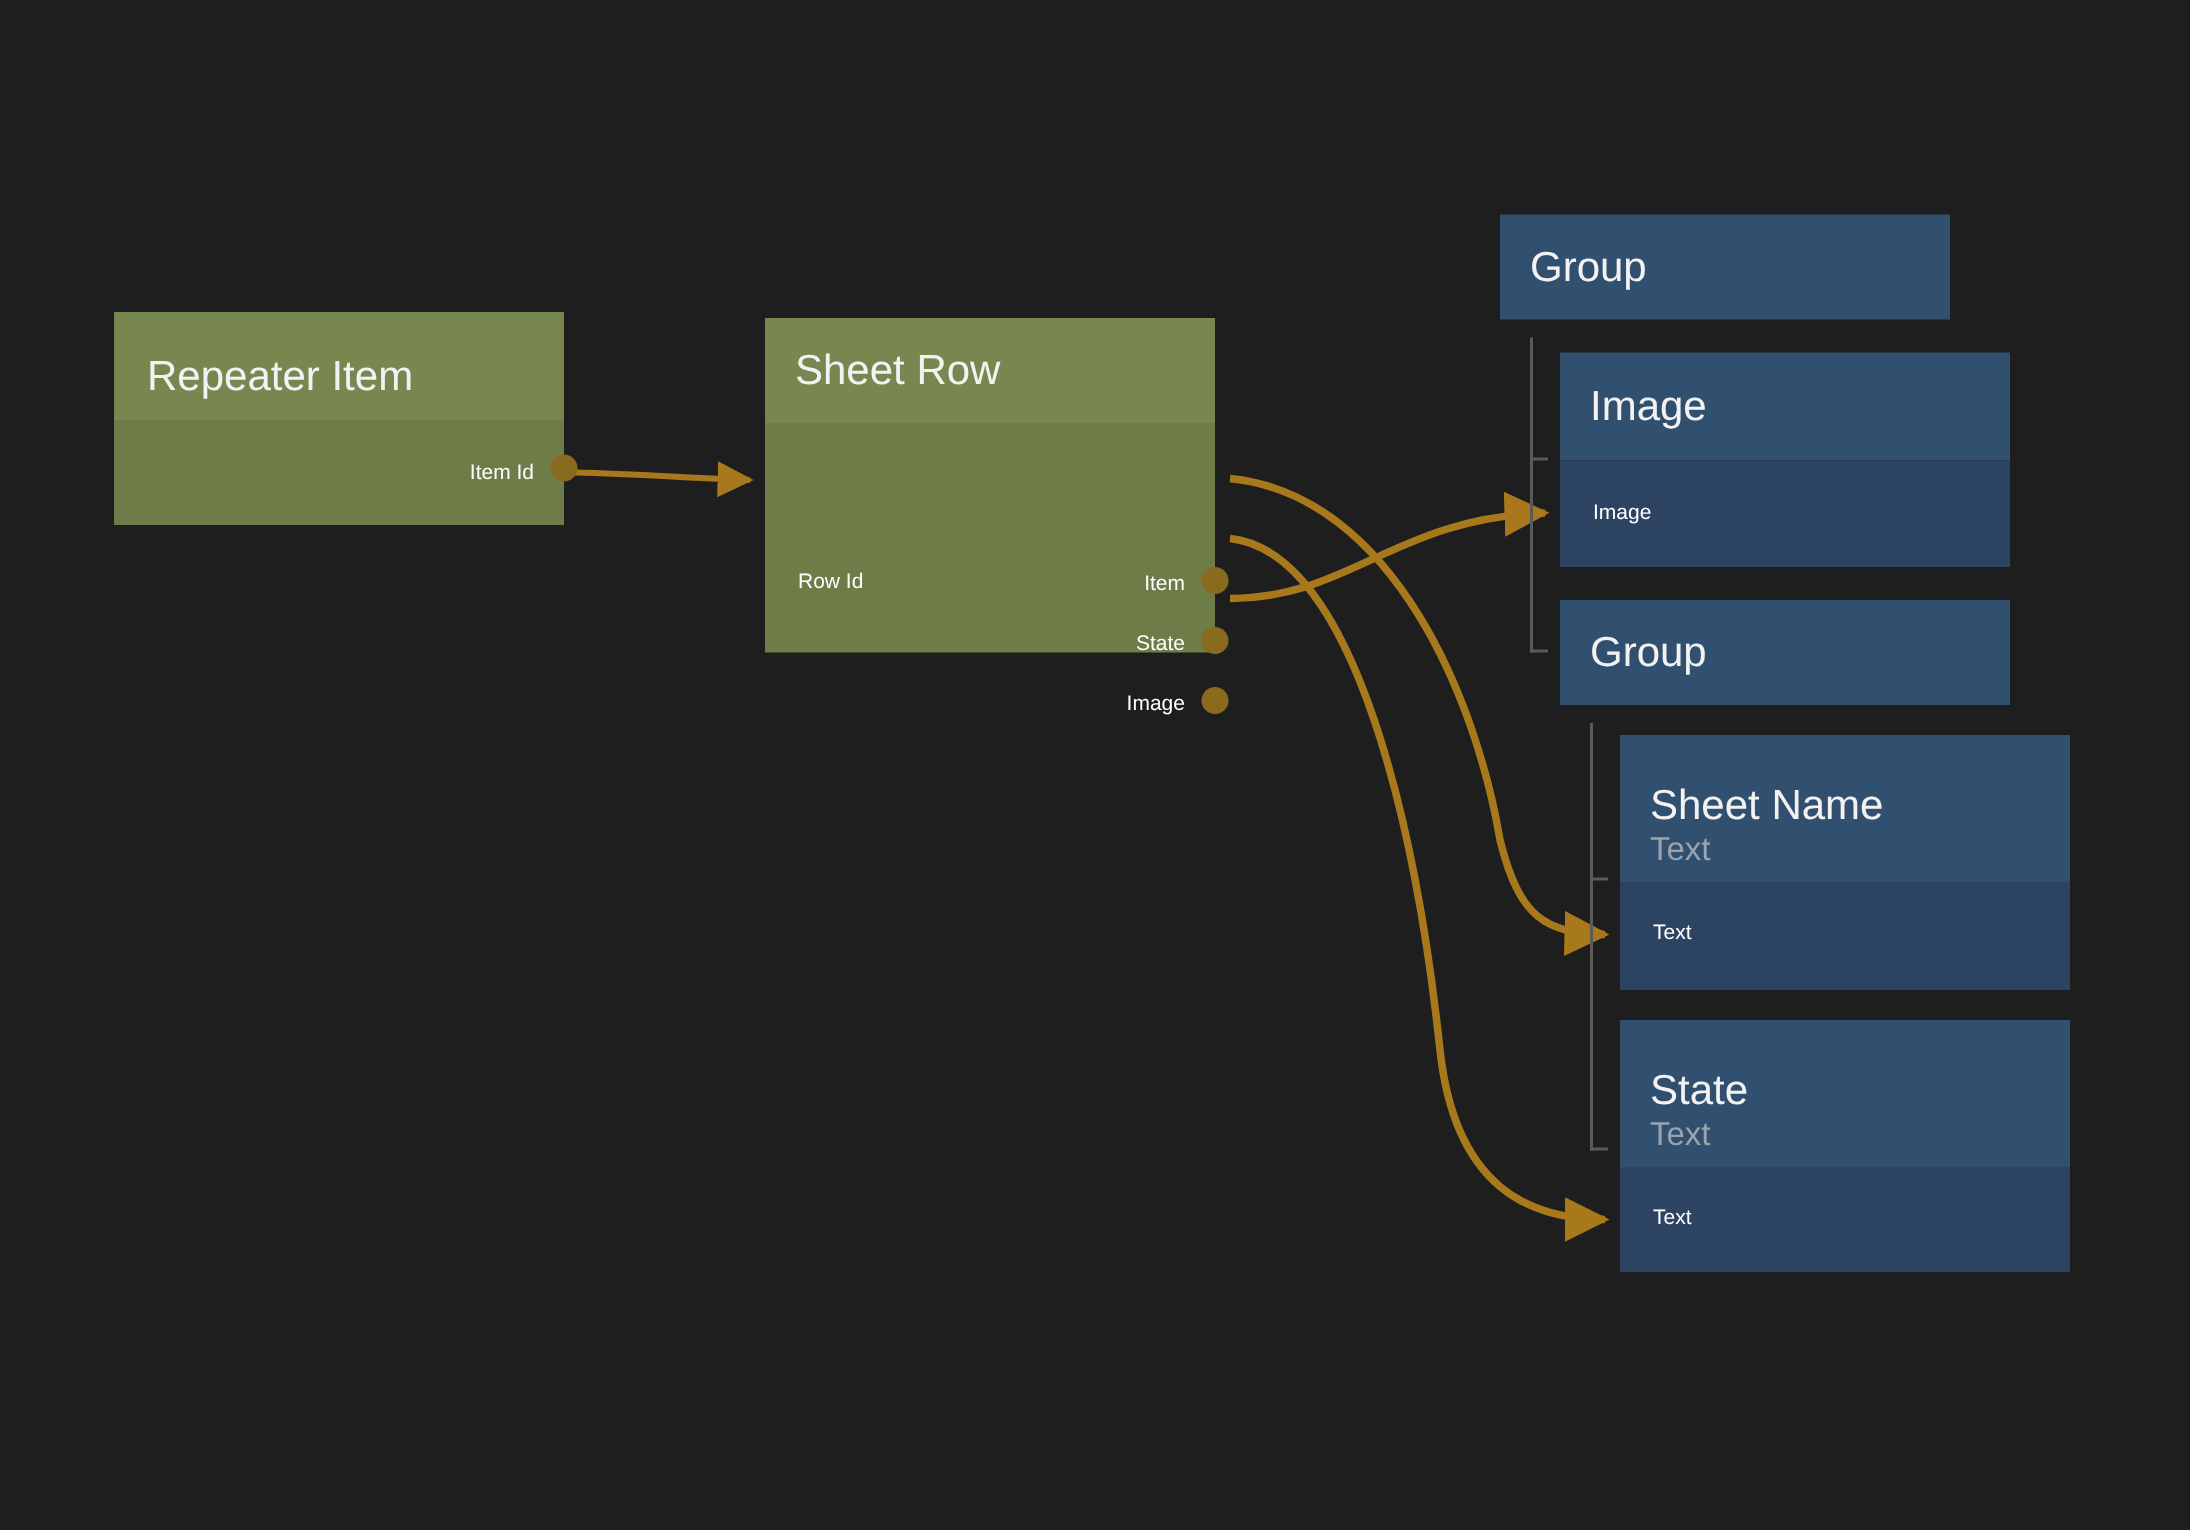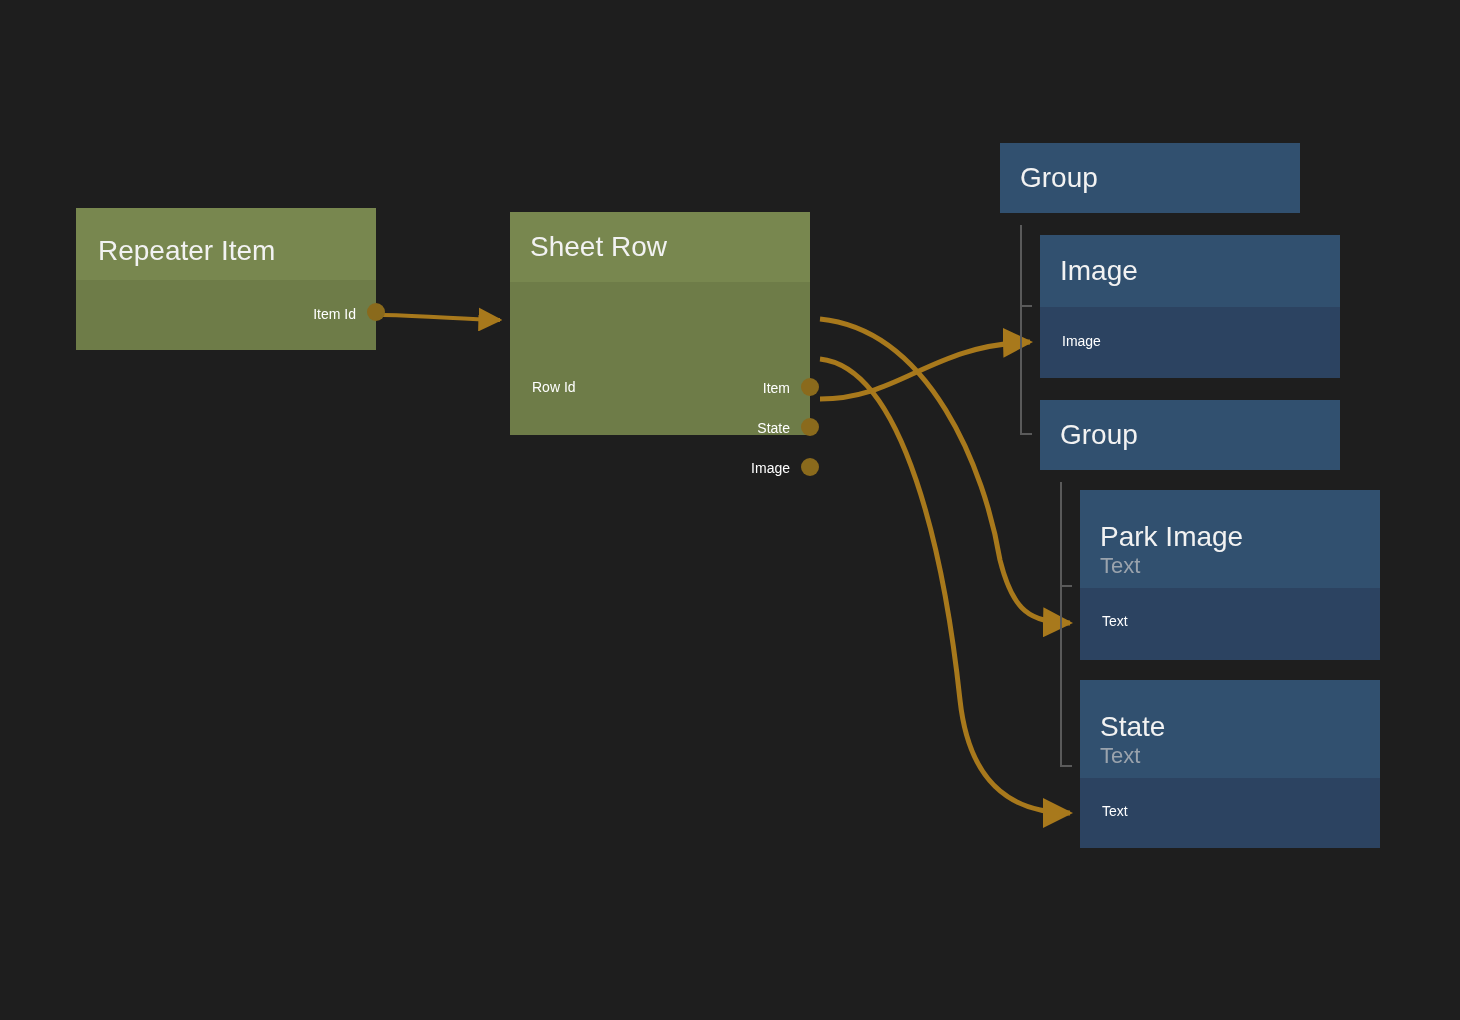--- a/index.html
+++ b/index.html
@@ -173,21 +173,21 @@
   </div>
 
   <div class="node blue grouponly" style="left:1040px; top:400px; width:300px; height:70px;">
     <div class="hdr" style="height:70px; padding:0 0 0 20px;">
       <span class="title">Group</span>
     </div>
   </div>
 
   <div class="node blue" style="left:1080px; top:490px; width:300px; height:170px;">
     <div class="hdr" style="height:98px; padding:22px 0 0 20px;">
-      <span class="title">Park Image</span>
+      <span class="title">Sheet Name</span>
       <span class="subtitle">Text</span>
     </div>
     <div class="body" style="height:72px;">
       <span class="row in" style="top:26px;">Text</span>
     </div>
   </div>
 
   <div class="node blue" style="left:1080px; top:680px; width:300px; height:168px;">
     <div class="hdr" style="height:98px; padding:22px 0 0 20px;">
       <span class="title">State</span>

